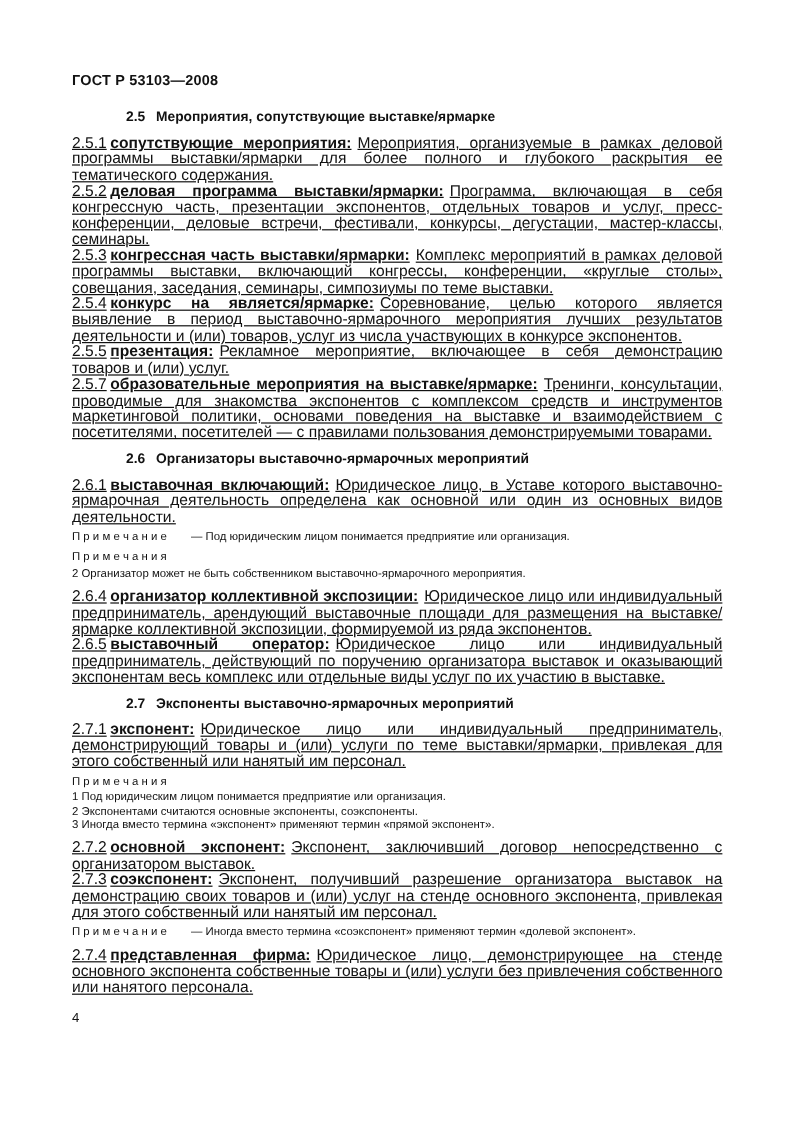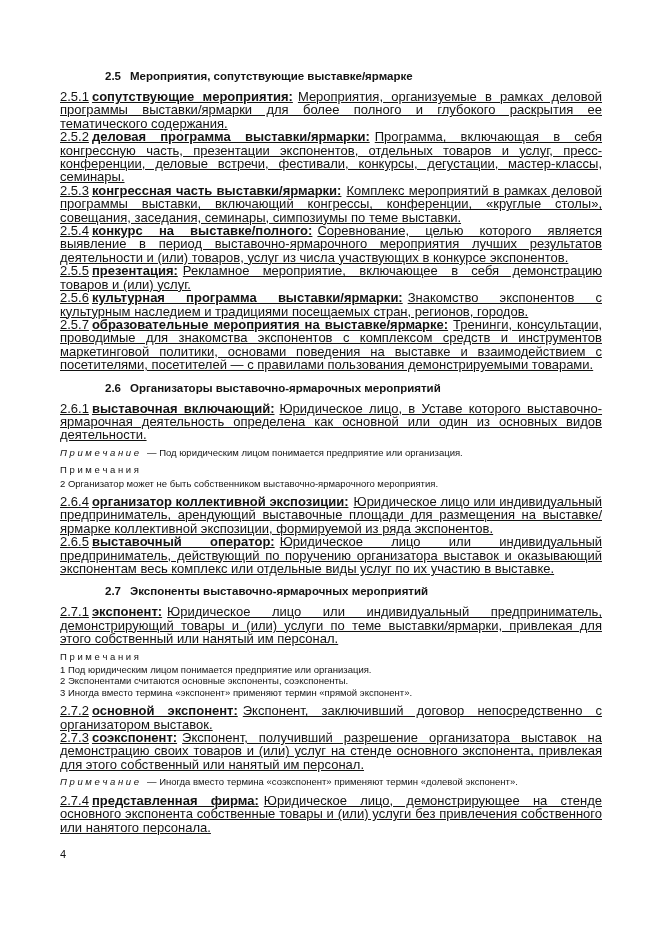--- a/index.html
+++ b/index.html
@@ -36,48 +36,48 @@
     text-decoration: underline;
   }
   p.entry .num { margin-right: 3px; }
   p.entry .term { font-weight: bold; margin-right: 5px; }
   .note-single {
     font-size: 9.5px;
     line-height: 11.4px;
     text-align: justify;
     margin: 5px 0 6px 0;
   }
-  .note-single .note-label { margin-right: 8px; font-style: italic; }
+  .note-single .note-label { margin-right: 20px; }
   .notes-block { margin: 5px 0 6px 0; }
   .notes-block p {
     margin: 0;
     font-size: 9.5px;
     line-height: 11.4px;
     text-align: justify;
   }
   .notes-block .notes-label { margin-bottom: 2px; }
   .page-number {
     font-size: 11px;
     margin-top: 14px;
   }
 </style>
 </head>
 <body>
 
 <div class="content">
 
+  <p class="doc-header">ГОСТ Р 53103—2008</p>
 
   <p class="section-heading"><span class="h-num">2.5</span><span>Мероприятия, сопутствующие выставке/ярмарке</span></p>
 
   <p class="entry"><span class="num">2.5.1</span><span class="term">сопутствующие мероприятия:</span><span>Мероприятия, организуемые в рамках деловой программы выставки/ярмарки для более полного и глубокого раскрытия ее тематического содержания.</span></p>
   <p class="entry"><span class="num">2.5.2</span><span class="term">деловая программа выставки/ярмарки:</span><span>Программа, включающая в себя конгрессную часть, презентации экспонентов, отдельных товаров и услуг, пресс-конференции, деловые встречи, фестивали, конкурсы, дегустации, мастер-классы, семинары.</span></p>
   <p class="entry"><span class="num">2.5.3</span><span class="term">конгрессная часть выставки/ярмарки:</span><span>Комплекс мероприятий в рамках деловой программы выставки, включающий конгрессы, конференции, «круглые столы», совещания, заседания, семинары, симпозиумы по теме выставки.</span></p>
-  <p class="entry"><span class="num">2.5.4</span><span class="term">конкурс на выставке/полного:</span><span>Соревнование, целью которого является выявление в период выставочно-ярмарочного мероприятия лучших результатов деятельности и (или) товаров, услуг из числа участвующих в конкурсе экспонентов.</span></p>
+  <p class="entry"><span class="num">2.5.4</span><span class="term">конкурс на является/ярмарке:</span><span>Соревнование, целью которого является выявление в период выставочно-ярмарочного мероприятия лучших результатов деятельности и (или) товаров, услуг из числа участвующих в конкурсе экспонентов.</span></p>
   <p class="entry"><span class="num">2.5.5</span><span class="term">презентация:</span><span>Рекламное мероприятие, включающее в себя демонстрацию товаров и (или) услуг.</span></p>
-  <p class="entry"><span class="num">2.5.6</span><span class="term">культурная программа выставки/ярмарки:</span><span>Знакомство экспонентов с культурным наследием и традициями посещаемых стран, регионов, городов.</span></p>
   <p class="entry"><span class="num">2.5.7</span><span class="term">образовательные мероприятия на выставке/ярмарке:</span><span>Тренинги, консультации, проводимые для знакомства экспонентов с комплексом средств и инструментов маркетинговой политики, основами поведения на выставке и взаимодействием с посетителями, посетителей — с правилами пользования демонстрируемыми товарами.</span></p>
 
   <p class="section-heading"><span class="h-num">2.6</span><span>Организаторы выставочно-ярмарочных мероприятий</span></p>
 
   <p class="entry"><span class="num">2.6.1</span><span class="term">выставочная включающий:</span><span>Юридическое лицо, в Уставе которого выставочно-ярмарочная деятельность определена как основной или один из основных видов деятельности.</span></p>
   <p class="note-single"><span class="note-label">П р и м е ч а н и е</span><span>— Под юридическим лицом понимается предприятие или организация.</span></p>
 
   <div class="notes-block">
     <p class="notes-label">П р и м е ч а н и я</p>
     <p>2 Организатор может не быть собственником выставочно-ярмарочного мероприятия.</p>

